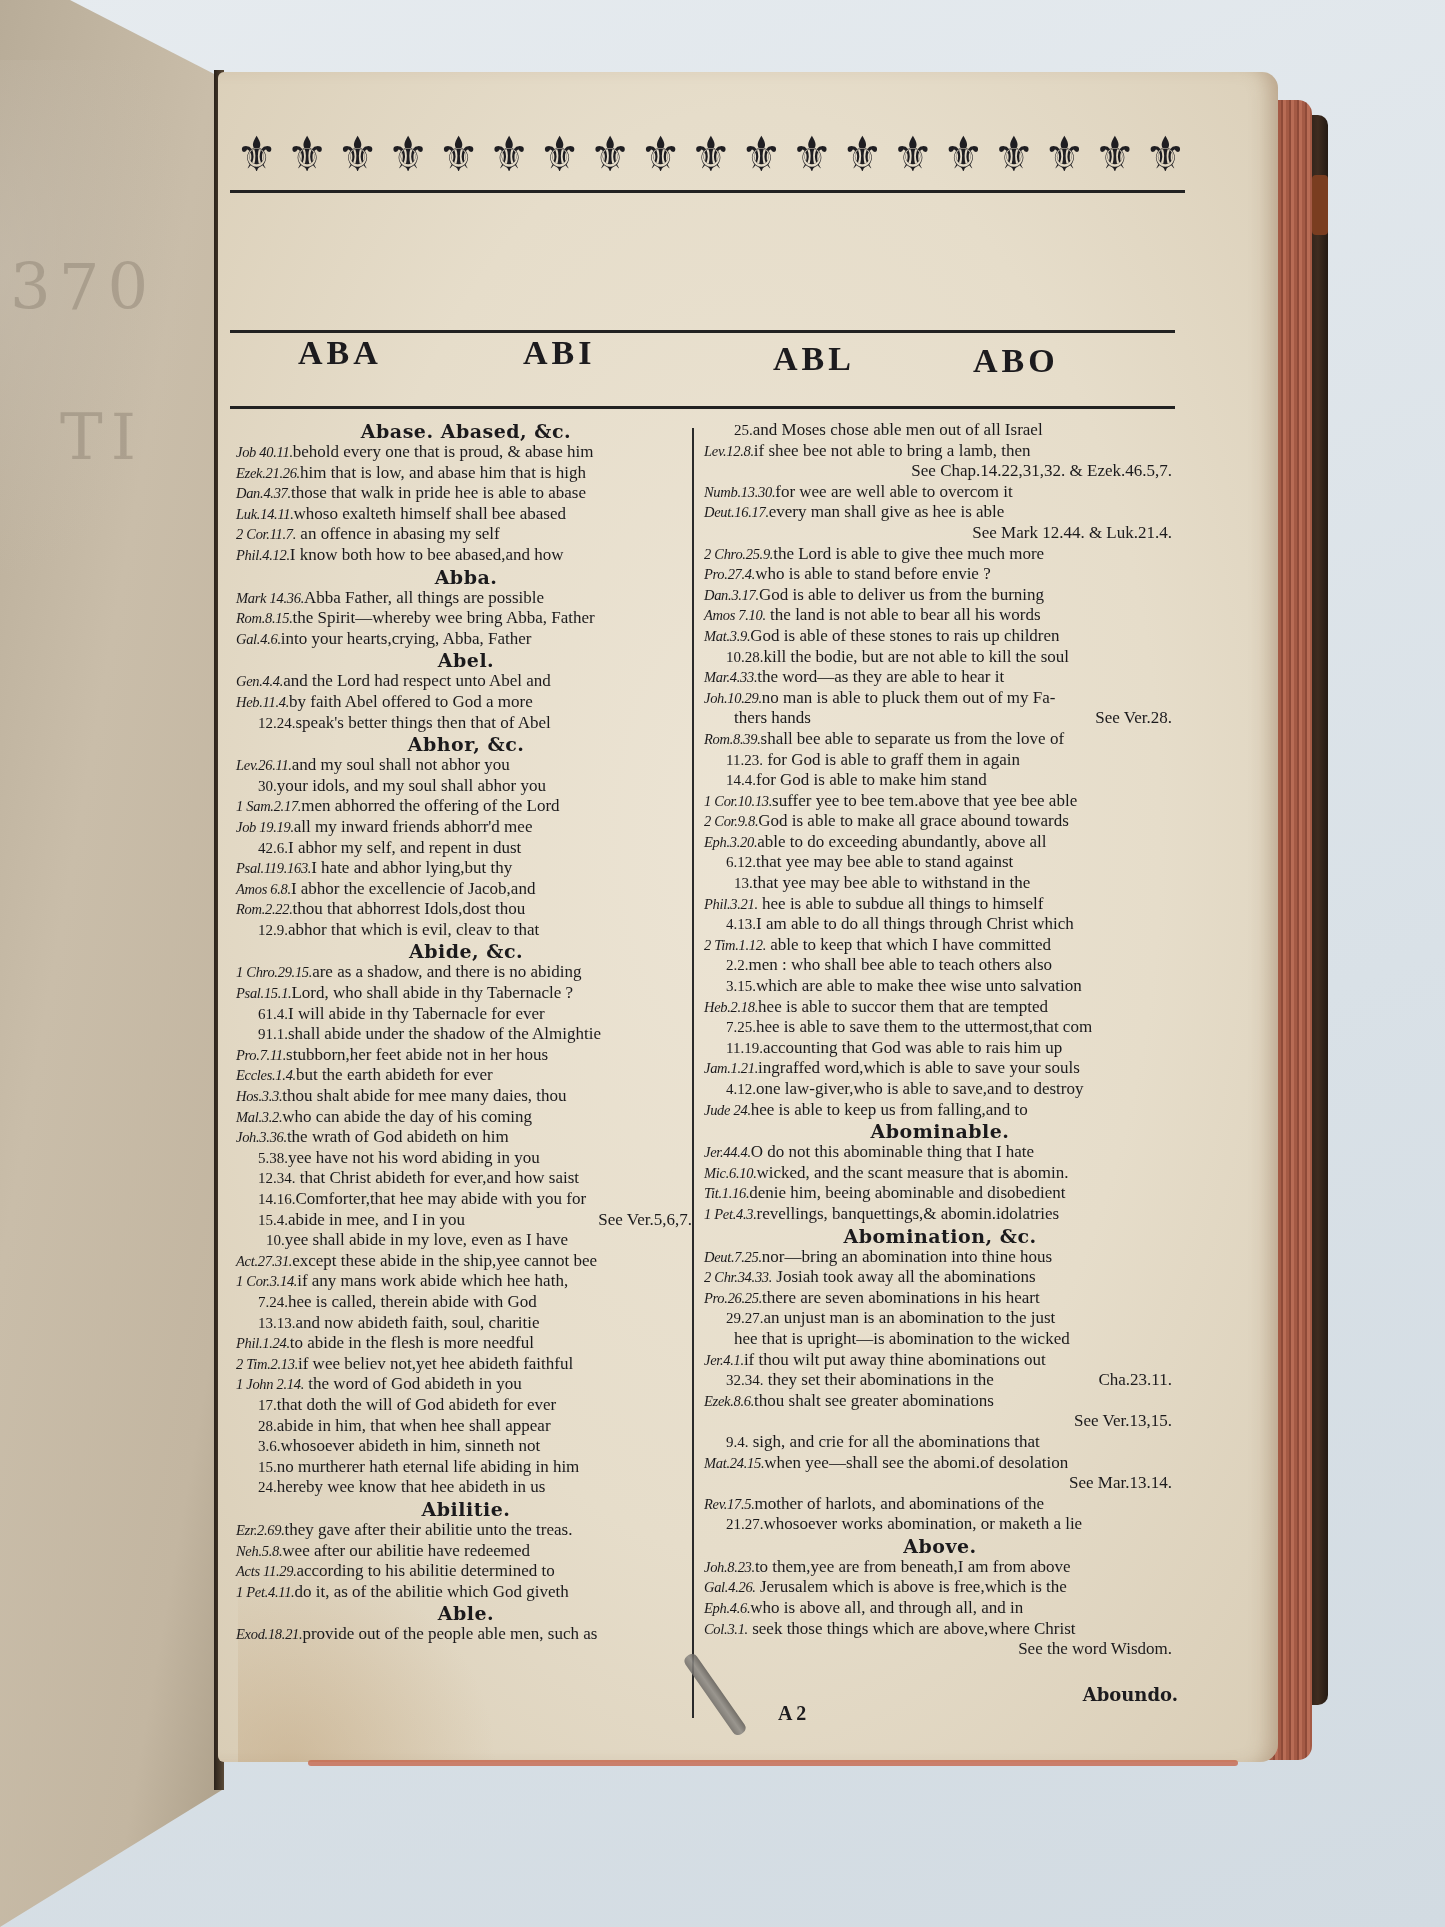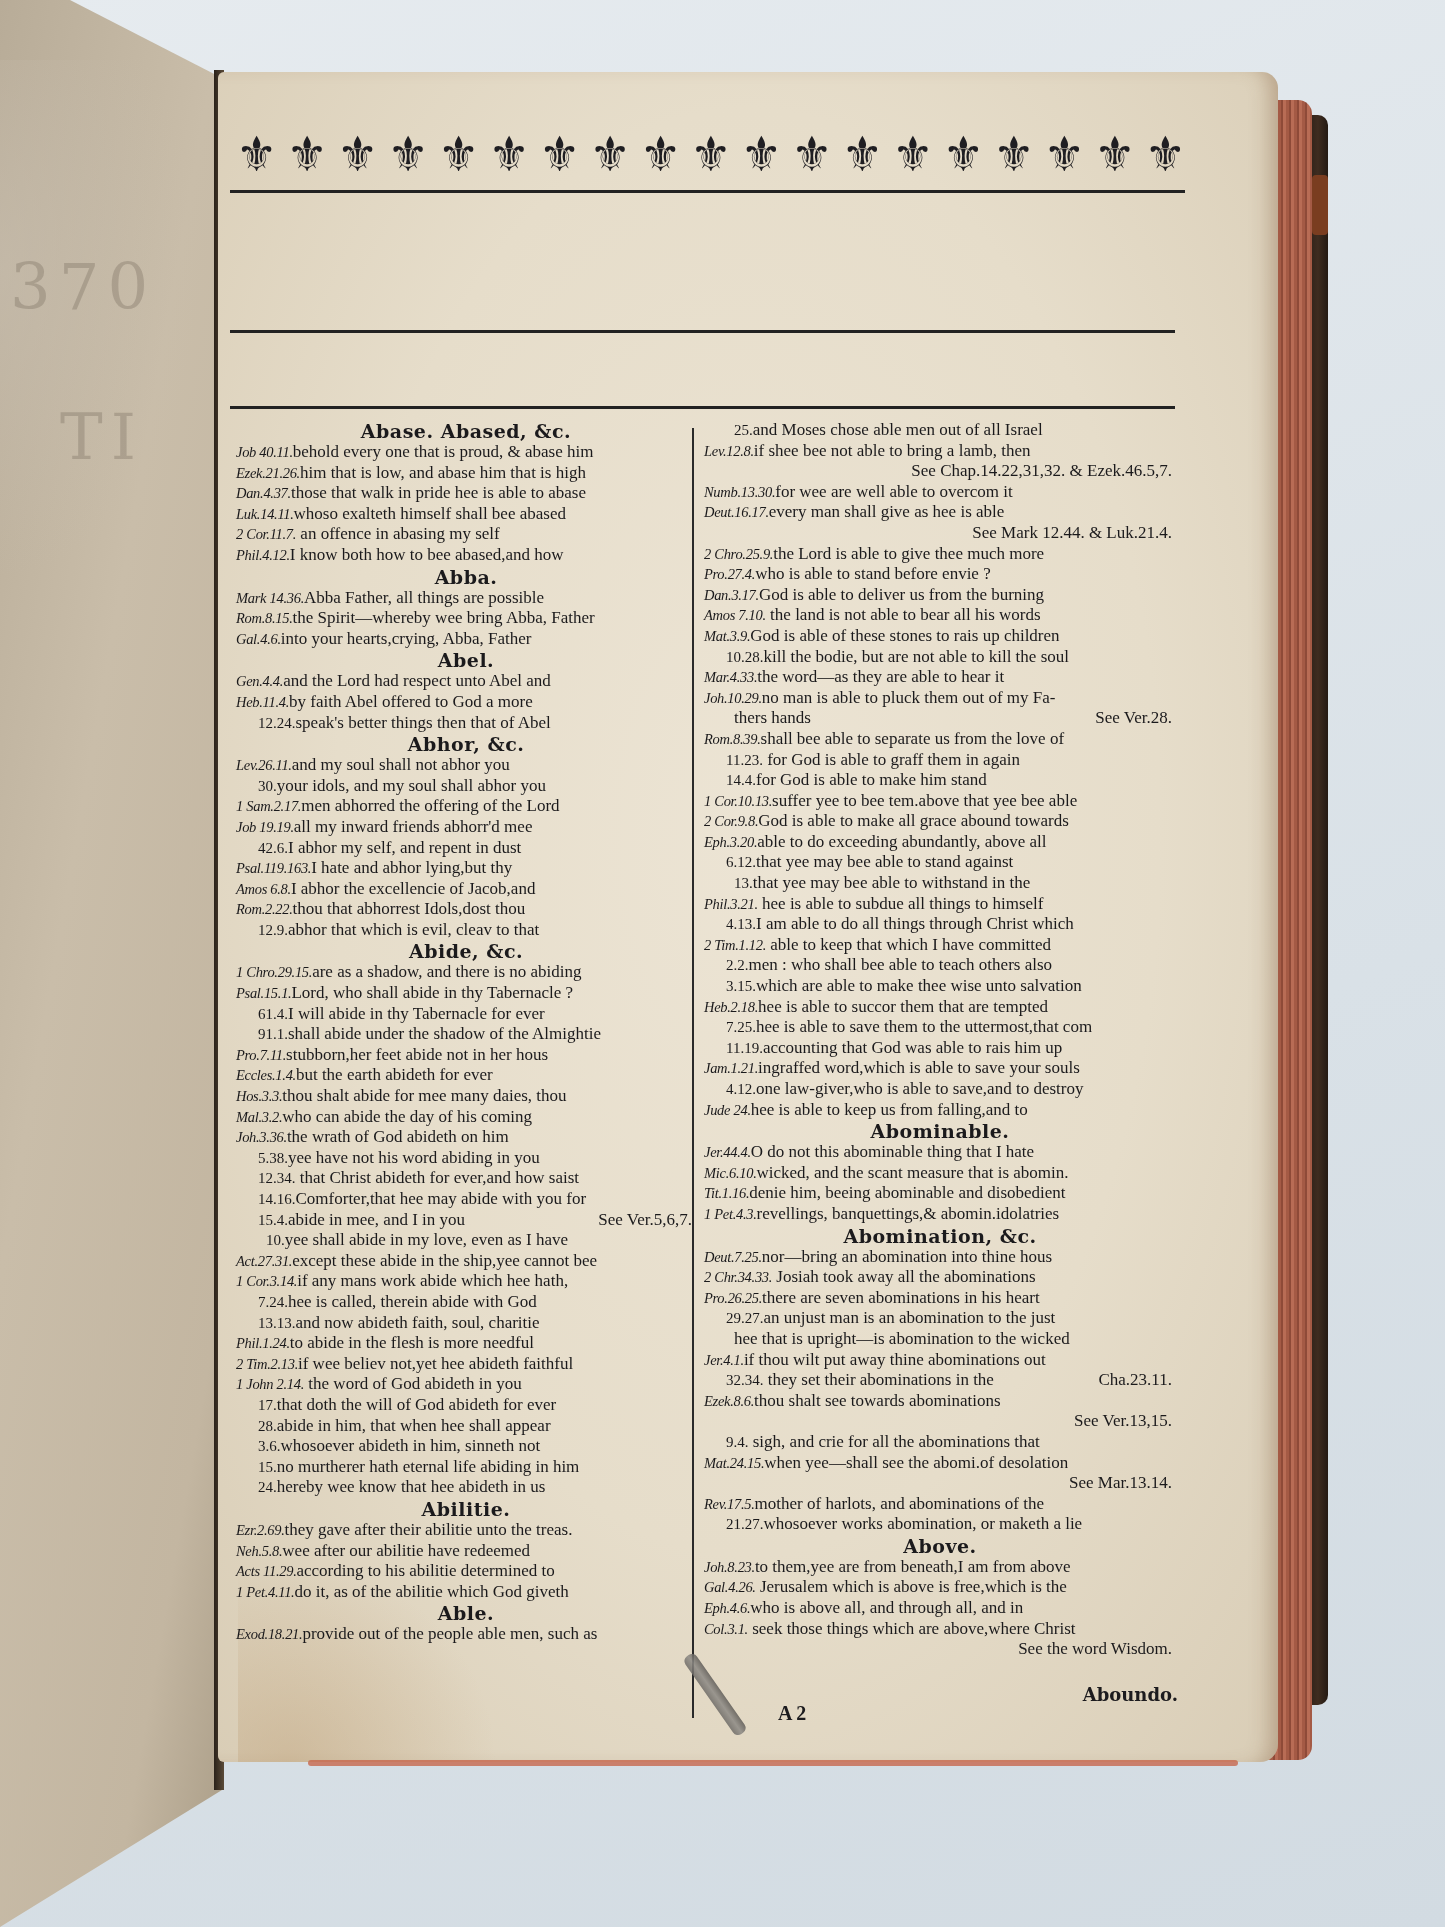--- a/index.html
+++ b/index.html
@@ -157,20 +157,26 @@
       <span>⚜</span>
       <span>⚜</span>
       <span>⚜</span>
       <span>⚜</span>
       <span>⚜</span>
     </div>
   <div class="rule" style="left:12px; top:118px; width:955px;"></div>
 
 
   <div class="rule" style="left:12px; top:258px; width:945px;"></div>
+  <div class="guide-words">
+    <span style="left:80px;">ABA</span>
+    <span style="left:305px;">ABI</span>
+    <span style="left:555px; top:6px;">ABL</span>
+    <span style="left:755px; top:8px;">ABO</span>
+  </div>
   <div class="rule" style="left:12px; top:334px; width:945px;"></div>
 
   <div class="col left" id="col-left">
       <div class="heading">Abase. Abased, &amp;c.</div>
       <div class="line"><span class="ref">Job 40.11.</span><span>behold every one that is proud, &amp; abase him</span></div>
       <div class="line"><span class="ref">Ezek.21.26.</span><span>him that is low, and abase him that is high</span></div>
       <div class="line"><span class="ref">Dan.4.37.</span><span>those that walk in pride hee is able to abase</span></div>
       <div class="line"><span class="ref">Luk.14.11.</span><span>whoso exalteth himself shall bee abased</span></div>
       <div class="line"><span class="ref">2 Cor.11.7.</span><span> an offence in abasing my self</span></div>
       <div class="line"><span class="ref">Phil.4.12.</span><span>I know both how to bee abased,and how</span></div>
@@ -278,21 +284,21 @@
       <div class="line"><span class="ref">Deut.7.25.</span><span>nor—bring an abomination into thine hous</span></div>
       <div class="line"><span class="ref">2 Chr.34.33.</span><span> Josiah took away all the abominations</span></div>
       <div class="line"><span class="ref">Pro.26.25.</span><span>there are seven abominations in his heart</span></div>
       <div class="line indent"><span class="num">29.27.</span><span>an unjust man is an abomination to the just</span></div>
       <div class="line indent2"><span>hee that is upright—is abomination to the wicked</span></div>
       <div class="line"><span class="ref">Jer.4.1.</span><span>if thou wilt put away thine abominations out</span></div>
       <div class="line indent" style="display: flex; justify-content: space-between;">
         <span><span class="num">32.34.</span><span> they set their abominations in the</span></span>
         <span style="padding-right: 4px;">Cha.23.11.</span>
       </div>
-      <div class="line"><span class="ref">Ezek.8.6.</span><span>thou shalt see towards abominations</span></div>
+      <div class="line"><span class="ref">Ezek.8.6.</span><span>thou shalt see greater abominations</span></div>
       <div class="line see">See Ver.13,15.</div>
       <div class="line indent"><span class="num">9.4.</span><span> sigh, and crie for all the abominations that</span></div>
       <div class="line"><span class="ref">Mat.24.15.</span><span>when yee—shall see the abomi.of desolation</span></div>
       <div class="line see">See Mar.13.14.</div>
       <div class="line"><span class="ref">Rev.17.5.</span><span>mother of harlots, and abominations of the</span></div>
       <div class="line indent"><span class="num">21.27.</span><span>whosoever works abomination, or maketh a lie</span></div>
       <div class="heading">Above.</div>
       <div class="line"><span class="ref">Joh.8.23.</span><span>to them,yee are from beneath,I am from above</span></div>
       <div class="line"><span class="ref">Gal.4.26.</span><span> Jerusalem which is above is free,which is the</span></div>
       <div class="line"><span class="ref">Eph.4.6.</span><span>who is above all, and through all, and in</span></div>

